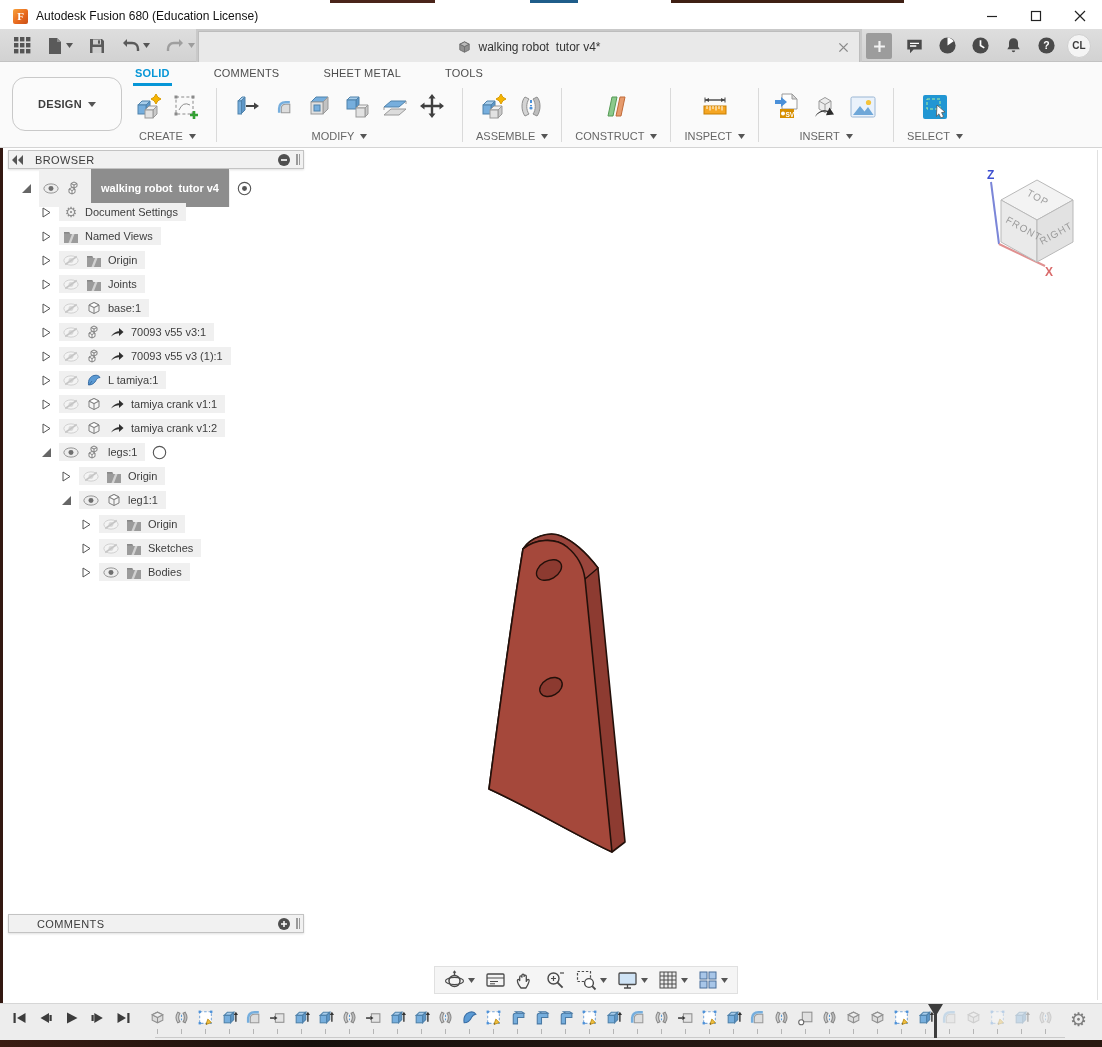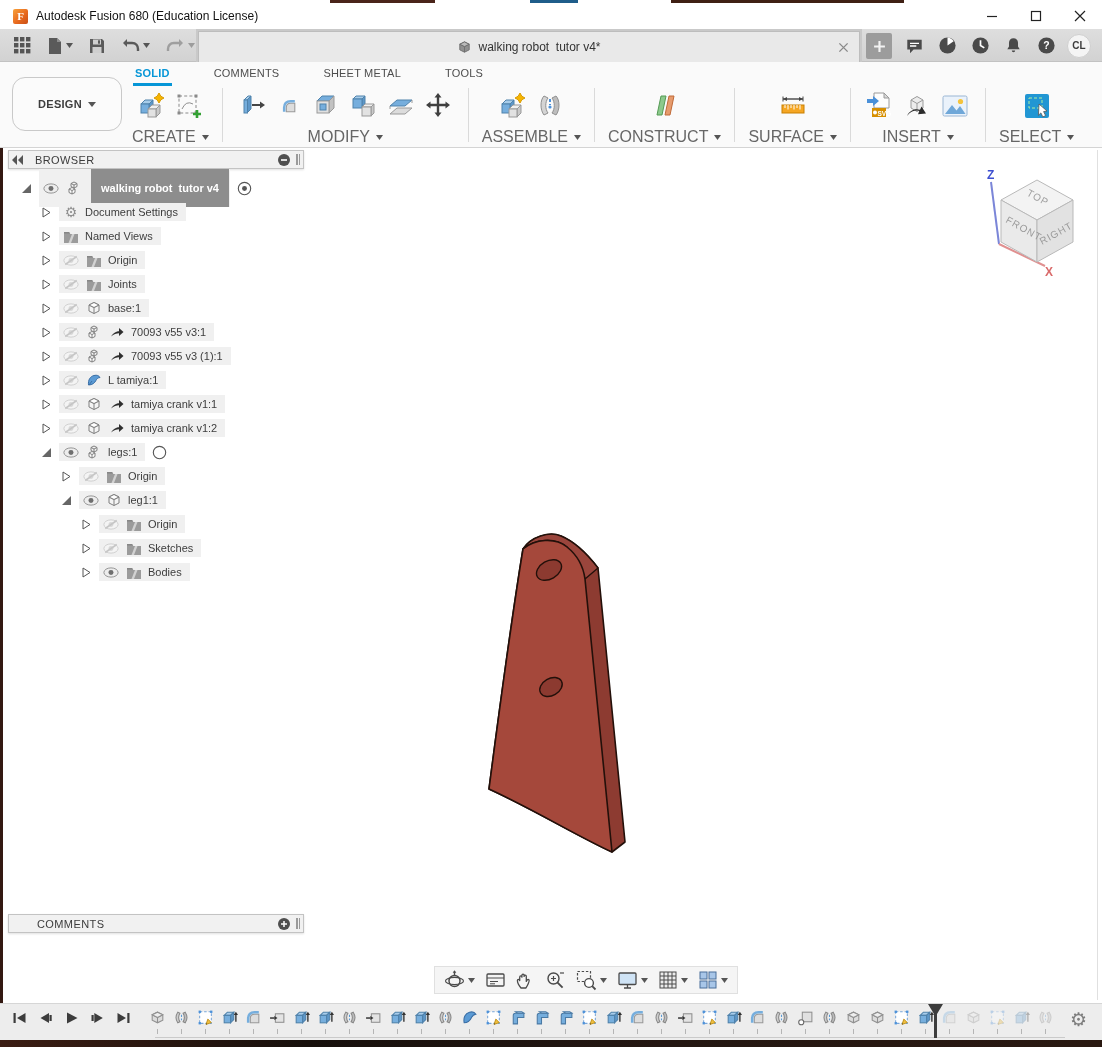--- a/index.html
+++ b/index.html
@@ -36,21 +36,21 @@
   
   .ribbon { position:absolute; left:0; top:62px; width:1102px; height:86px; background:#fafafa; border-bottom:1px solid #d4d4d4; }
   .design-btn { position:absolute; left:12px; top:15px; width:110px; height:54px; border:1px solid #c9c9c9; border-radius:13px; background:#fbfbfb; display:flex; align-items:center; justify-content:center; font-size:11px; font-weight:bold; color:#3d3d3d; letter-spacing:.3px; }
   .ribbon-tabs { position:absolute; left:133px; top:2px; height:22px; display:flex; }
   .rtab { font-size:11px; color:#4d4d4d; margin-right:40px; padding:3px 2px 4px 2px; letter-spacing:.2px; }
   .rtab.active { color:#0696d7; font-weight:bold; border-bottom:3px solid #0696d7; }
   .ribbon-groups { position:absolute; left:126px; top:24px; display:flex; align-items:stretch; height:60px; }
   .rgroup { display:flex; flex-direction:column; align-items:center; padding:0 6px; }
   .ricons { display:flex; align-items:center; gap:3px; height:42px; }
   .ricon { width:34px; height:38px; display:flex; align-items:center; justify-content:center; }
-  .rlabel { font-size:16px; color:#666; display:flex; align-items:center; gap:3px; margin-top:2px; }
+  .rlabel { font-size:11px; color:#666; display:flex; align-items:center; gap:3px; margin-top:2px; }
   .rsep { width:1px; background:#dadada; margin:2px 7px 4px 7px; }
 
   
   .panel-header { position:absolute; left:8px; width:296px; height:19px; background:#f1f1f1; border:1px solid #c3c3c3; display:flex; align-items:center; box-shadow:0 1px 2px rgba(0,0,0,.12); }
   .panel-title { font-size:11px; color:#3c3c3c; letter-spacing:.4px; margin-left:8px; flex:1; }
   .panel-btn { width:18px; height:18px; display:flex; align-items:center; justify-content:center; }
   .panel-grip { width:10px; height:18px; display:flex; align-items:center; justify-content:center; gap:1px; }
   .grip-bar { width:1.5px; height:11px; background:#9a9a9a; }
 
   #browser-tree { position:absolute; left:8px; top:176px; width:340px; }
@@ -441,21 +441,21 @@
                   <path d="M5 8h20" stroke="#444" stroke-width="1.4"></path>
                   <path d="M5 5.5v5M25 5.5v5" stroke="#444"></path>
                   <path d="M5 8l4-2v4zM25 8l-4-2v4z" fill="#444"></path>
                   <rect x="4" y="14" width="22" height="8" fill="#f5a623" stroke="#c87f00"></rect>
                   <path d="M7 14v3M10 14v4.5M13 14v3M16 14v4.5M19 14v3M22 14v4.5" stroke="#fff"></path>
                 </svg>
               </span>
             </div>
           </div>
           <div class="rlabel">
-            <span>SURFACE</span>
+            <span>INSPECT</span>
             <span class="caret">
               <svg width="7" height="5" viewBox="0 0 7 5">
                 <path d="M0 0h7L3.5 5z" fill="#555"></path>
               </svg>
             </span>
           </div>
         </div>
         <div class="rsep"></div>
         <div class="rgroup">
           <div class="ricons">

